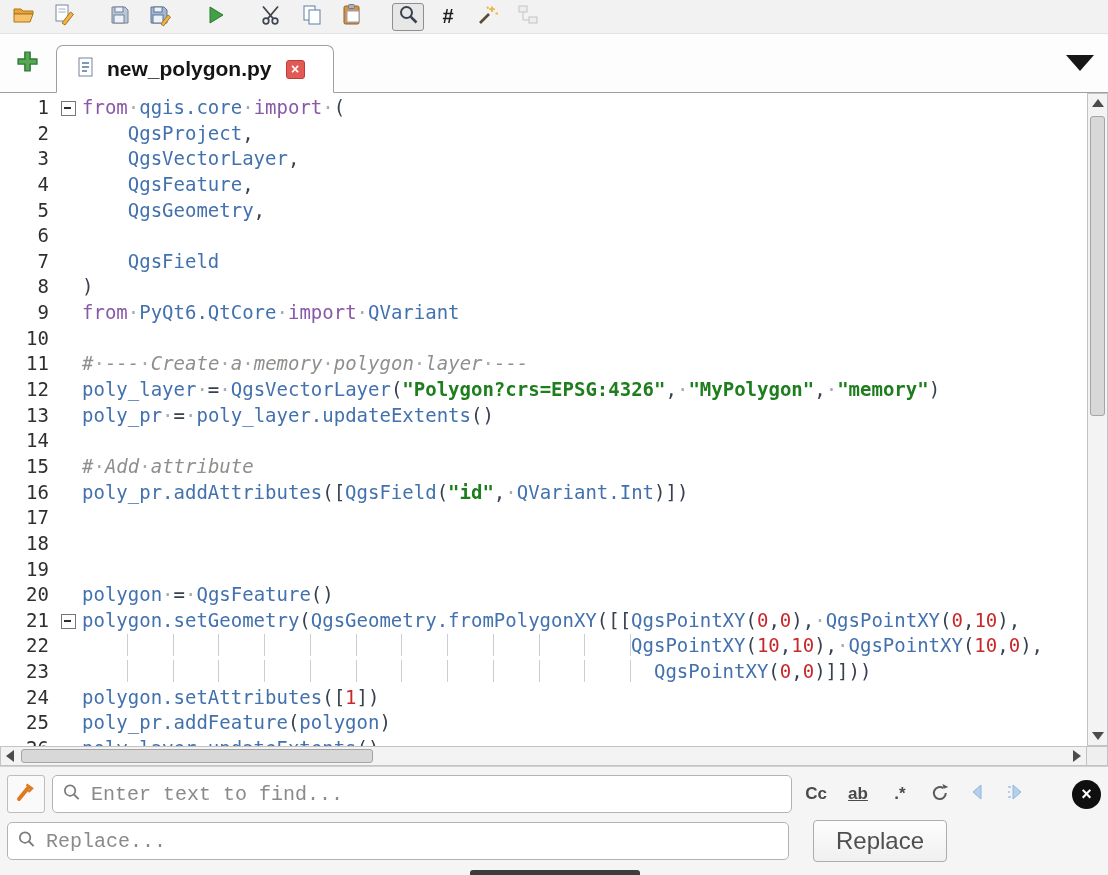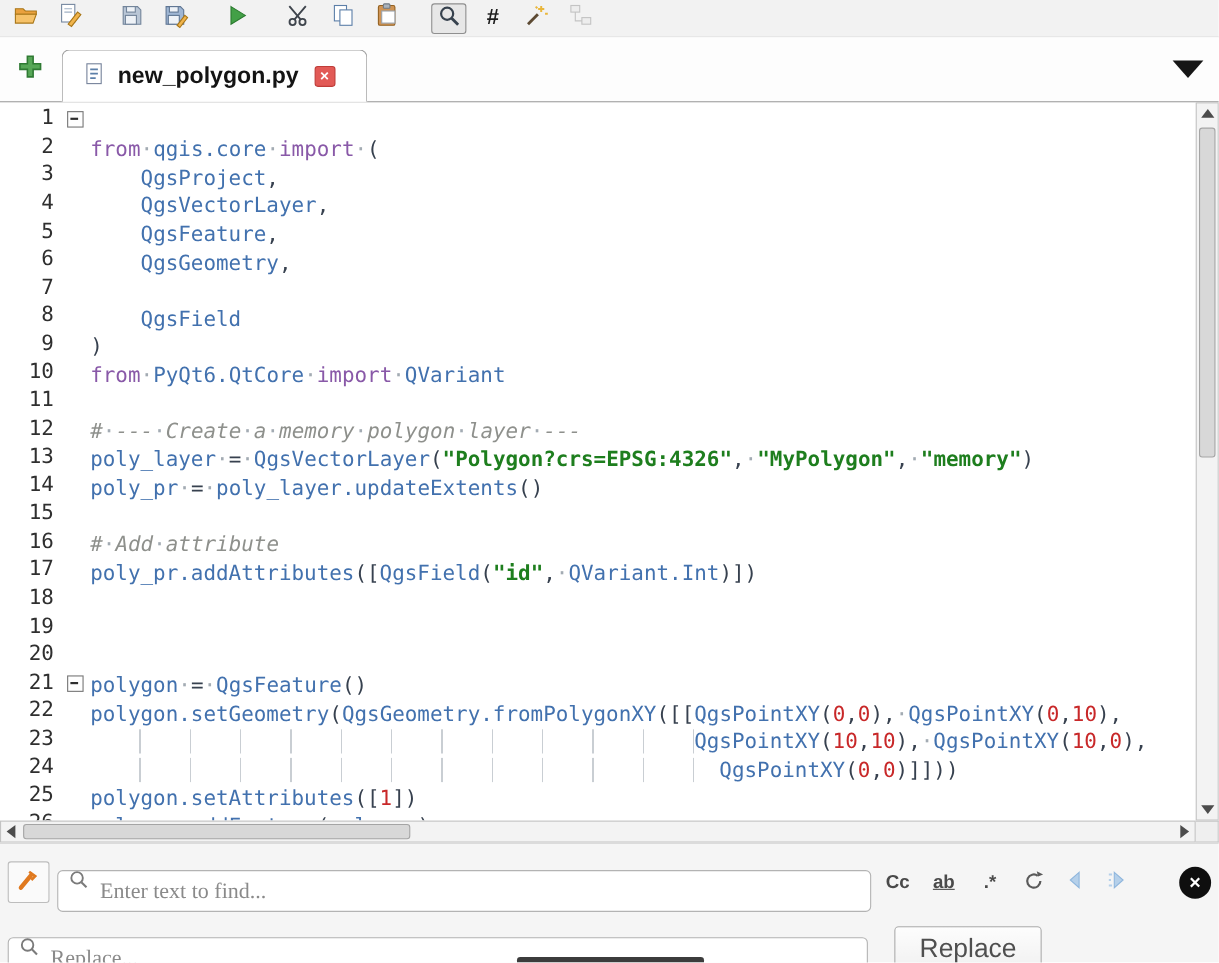--- a/index.html
+++ b/index.html
@@ -57,21 +57,21 @@
   }
   .ln { width:56px; flex:none; text-align:right; padding-right:7px; color:var(--c-lineno,#2f2f2f); }
   .fold { width:26px; flex:none; position:relative; }
   .fold.on::before {
     content:""; position:absolute; left:5px; top:6px; width:13px; height:13px;
     border:1px solid #767676; background:#fefefe;
   }
   .fold.on::after {
     content:""; position:absolute; left:8px; top:12px; width:7px; height:2px; background:#2e2e2e;
   }
-  .ct { flex:none;margin-top:29px; }
+  .ct { flex:none; }
   .t-kw  { color:var(--c-kw); }
   .t-id  { color:var(--c-id); }
   .t-op  { color:var(--c-op); }
   .t-num { color:var(--c-num); }
   .t-com { color:var(--c-com); font-style:italic; }
   .t-str { color:var(--c-str); font-weight:bold; }
   .t-ws  { color:var(--c-ws); }
   .t-ind {
     background-image:repeating-linear-gradient(to right,
       transparent 0, transparent calc(4ch - 1px),
@@ -116,21 +116,21 @@
     border:1px solid #bdbdbd; border-radius:3px; background:#fafafa;
     display:flex; align-items:center; justify-content:center;
   }
   .fwrap { position:relative; flex:none; }
   .fwrap.find-w { width:740px; }
   .fwrap.repl-w { width:782px; }
   .fwrap .mag { position:absolute; left:10px; top:50%; transform:translateY(-50%); pointer-events:none; }
   .ftext {
     width:100%; height:38px; border:1px solid #b3b3b3; border-radius:5px;
     padding:0 10px 0 38px; font-size:20px; color:#333; background:#fff;
-    font-family:Liberation Serif, serif; outline:none;margin-top:16px;
+    font-family:Liberation Mono, monospace; outline:none;
   }
   .ftext::placeholder { color:#8a8a8a; }
   .ftog {
     width:36px; height:34px; margin-left:6px; flex:none; border-radius:3px;
     display:flex; align-items:center; justify-content:center;
     font-size:17px; font-weight:bold; color:#4a4a4a;
   }
   .ftog.uline { text-decoration:underline; }
   .fnav { width:32px; height:32px; margin-left:6px; flex:none;
     display:flex; align-items:center; justify-content:center; }

